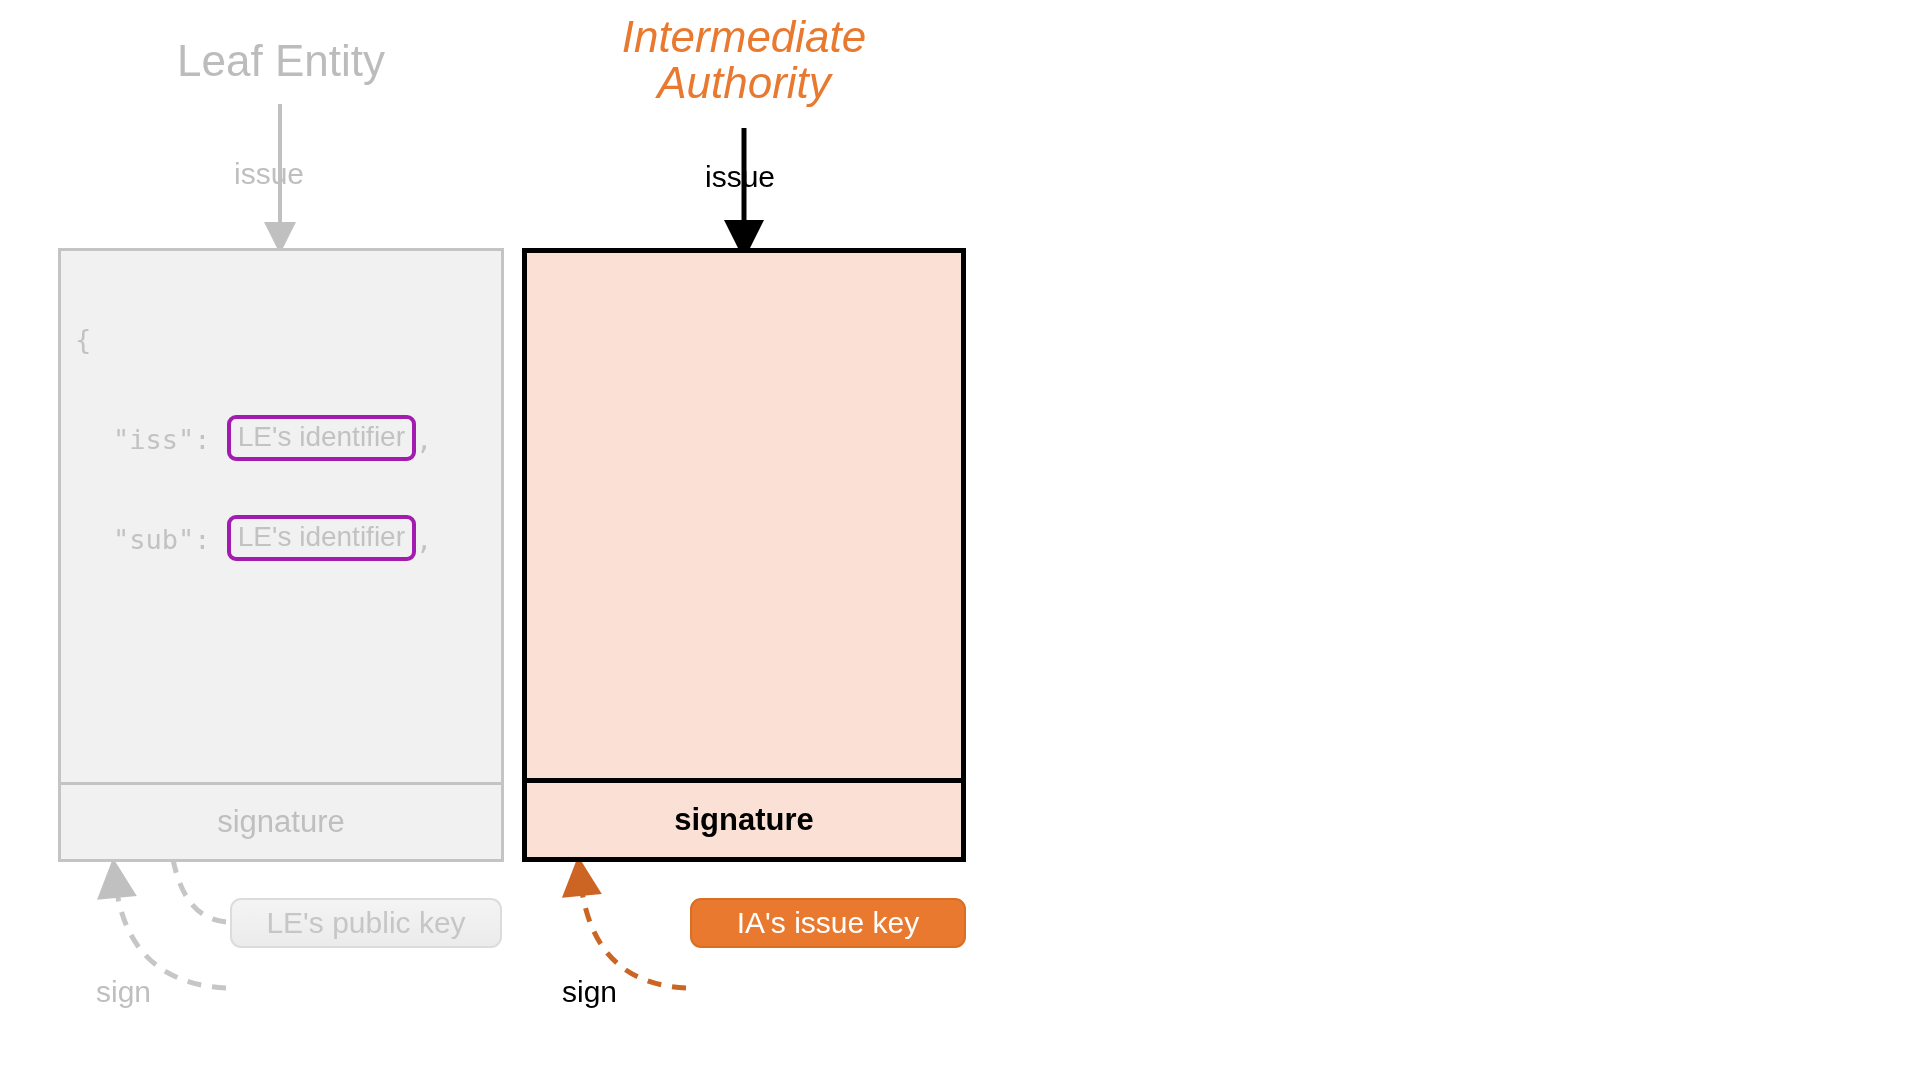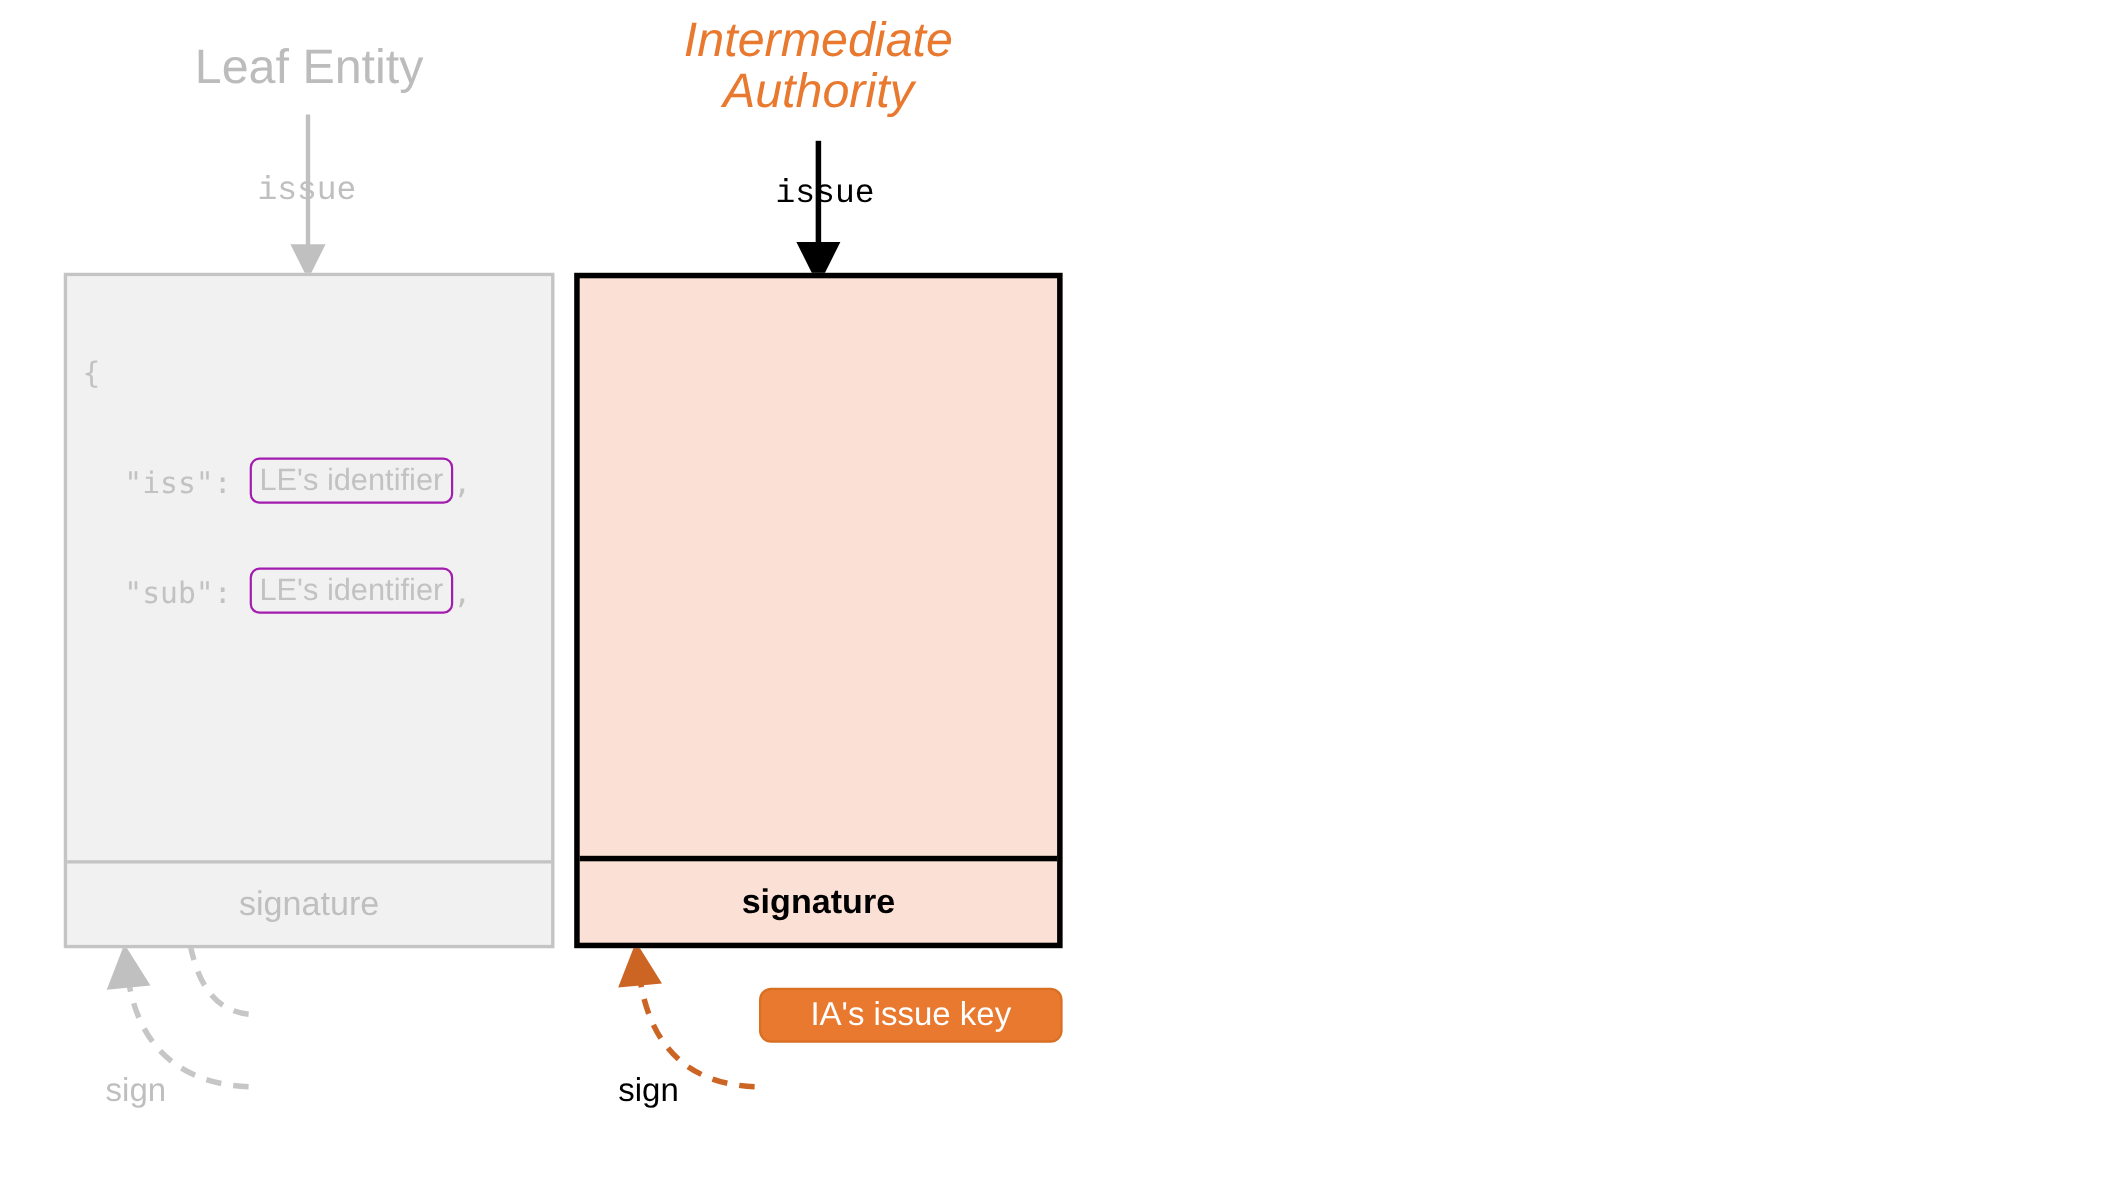--- a/index.html
+++ b/index.html
@@ -38,21 +38,21 @@
   #ia-title {
     left: 510px; top: 14px; width: 444px;
     color: #e8792e;
     font-style: italic;
   }
 
   
   .issue-label {
     position: absolute;
     font-size: 30px;
-    font-family: Liberation Mono, monospace;
+    font-family: Liberation Sans, sans-serif;
   }
   #le-issue-label { left: 222px; top: 157px; color: #bfbfbf; }
   #ia-issue-label { left: 693px; top: 160px; color: #000000; }
 
   
   .cert-box {
     position: absolute;
     box-sizing: border-box;
   }
   #le-cert {
@@ -101,21 +101,21 @@
     font-size: 27px;
     line-height: 50px;
     color: #c2c2c2;
     white-space: pre;
   }
   .json-line { height: 50px; padding-left: 14px; display: block; }
   .json-indent-1 { padding-left: 52px; }
 
   .chip {
     display: inline-block;
-    border: 2px solid #a21caf;
+    border: 4px solid #a21caf;
     border-radius: 9px;
     padding: 1px 7px 3px 7px;
     font-family: "Liberation Sans", sans-serif;
     font-size: 28px;
     line-height: 34px;
     color: #c2c2c2;
     vertical-align: 3px;
   }
 
   
@@ -233,20 +233,21 @@
       </div>
     </div>
     <div class="cert-sig">signature</div>
   </div>
 
   <div class="cert-box" id="ia-cert">
     <div class="cert-body"></div>
     <div class="cert-sig">signature</div>
   </div>
 
+  <div class="key-pill grey" id="le-pub-key">LE's public key</div>
 
 
   <div class="key-pill orange-solid" id="ia-pub-key">IA's issue key</div>
 
 
   <div class="sign-label" id="le-sign-label">sign</div>
 
   <div class="sign-label" id="ia-sign-label">sign</div>
 
 </div>

